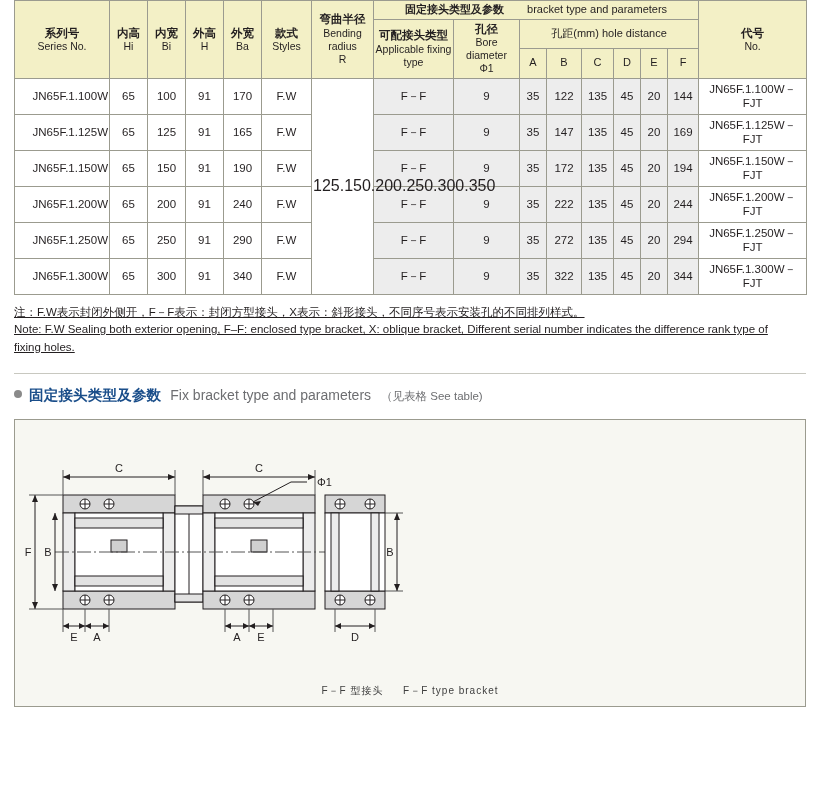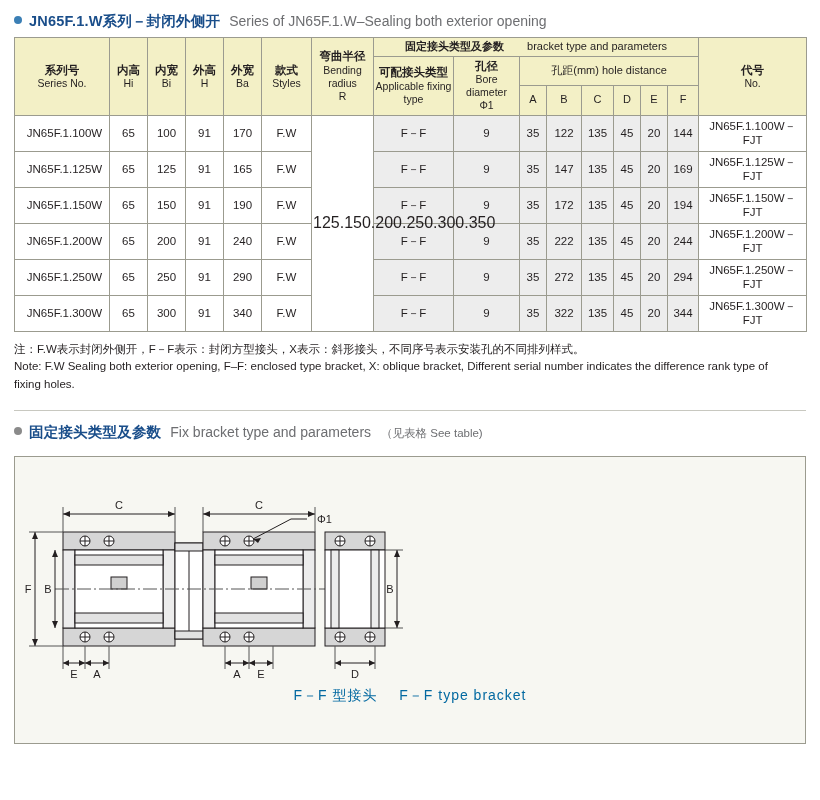--- a/index.html
+++ b/index.html
@@ -89,38 +89,39 @@
   }
   table.spec thead th .en {
     display: block;
     font-size: 10.5px;
   }
   table.spec tbody td {
     background: #ffffff;
     height: 31px;
   }
   table.spec tbody td.left {
-    text-align: center;
+    text-align: right;
     padding-left: 6px;
   }
   .shade {
     background: #ededed !important;
   }
   .radius-cell {
     background: #ffffff;
     font-size: 16px;
     line-height: 1.45;
   }
 
   
   .notes {
     padding: 9px 27px 0 14px;
     font-size: 11.5px;
     line-height: 1.55;
     color: #231f20;
+    text-decoration: underline;
   }
   .notes p { margin: 0; }
 
   
   .divider {
     margin: 16px 14px 0 14px;
     border-top: 1px solid #c8c8c0;
     height: 0;
   }
 
@@ -131,43 +132,38 @@
     height: 288px;
     background: #f7f7f2;
     border: 1px solid #9b9b8f;
     box-sizing: border-box;
     position: relative;
   }
   .fig-caption {
     position: absolute;
     left: 0;
     right: 0;
-    bottom: 38px;
+    bottom: 8px;
     text-align: center;
-    font-size: 14px;
-    color: #0369a1;
+    font-size: 10px;
+    color: #404040;
     letter-spacing: 1px;
   }
   .fig-caption .sp { display: inline-block; width: 12px; }
   svg.drawing {
     position: absolute;
     left: 0;
     top: 0;
   }
 </style>
 </head>
 <body>
 
 <div class="page">
 
-  <div class="section-head">
-    <span class="bullet"></span>
-    <span class="head-cn">JN65F.1.W系列－封闭外侧开</span>
-    <span class="head-en">Series of JN65F.1.W–Sealing both exterior opening</span>
-  </div>
 
   <div class="tbl-wrap">
     <table class="spec">
       <colgroup>
         <col style="width:95px">
         <col style="width:38px">
         <col style="width:38px">
         <col style="width:38px">
         <col style="width:38px">
         <col style="width:50px">

